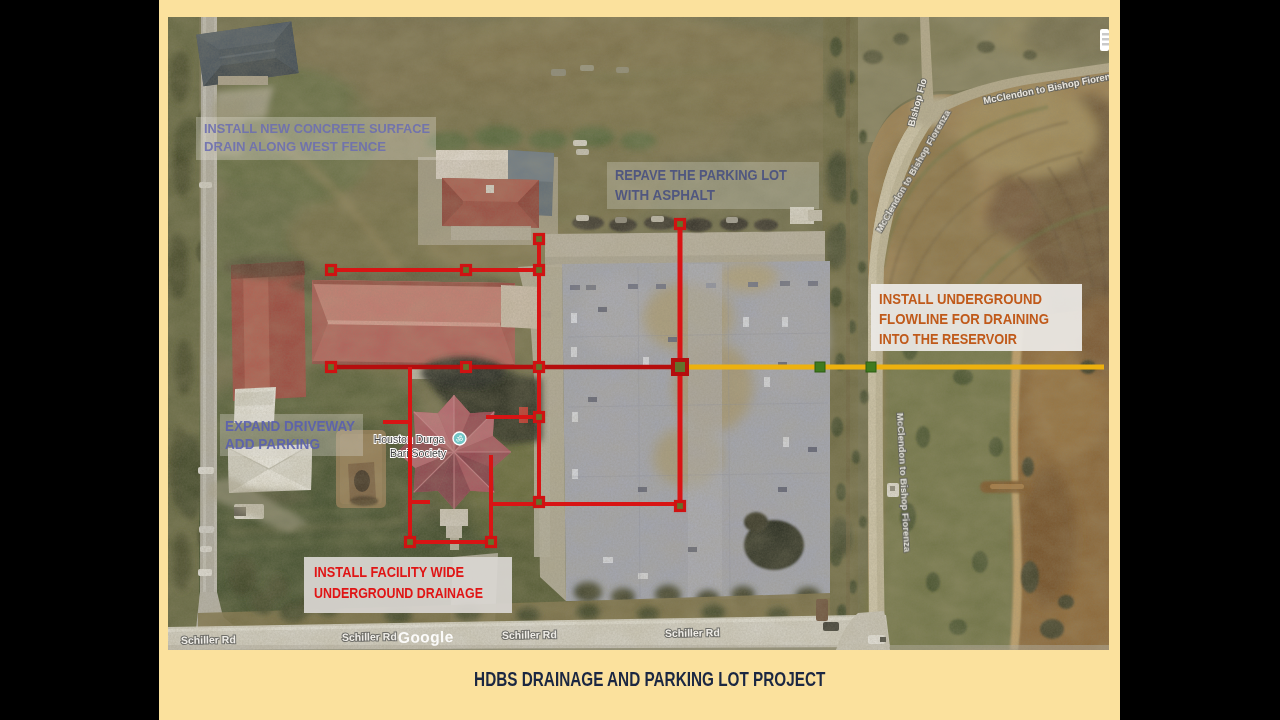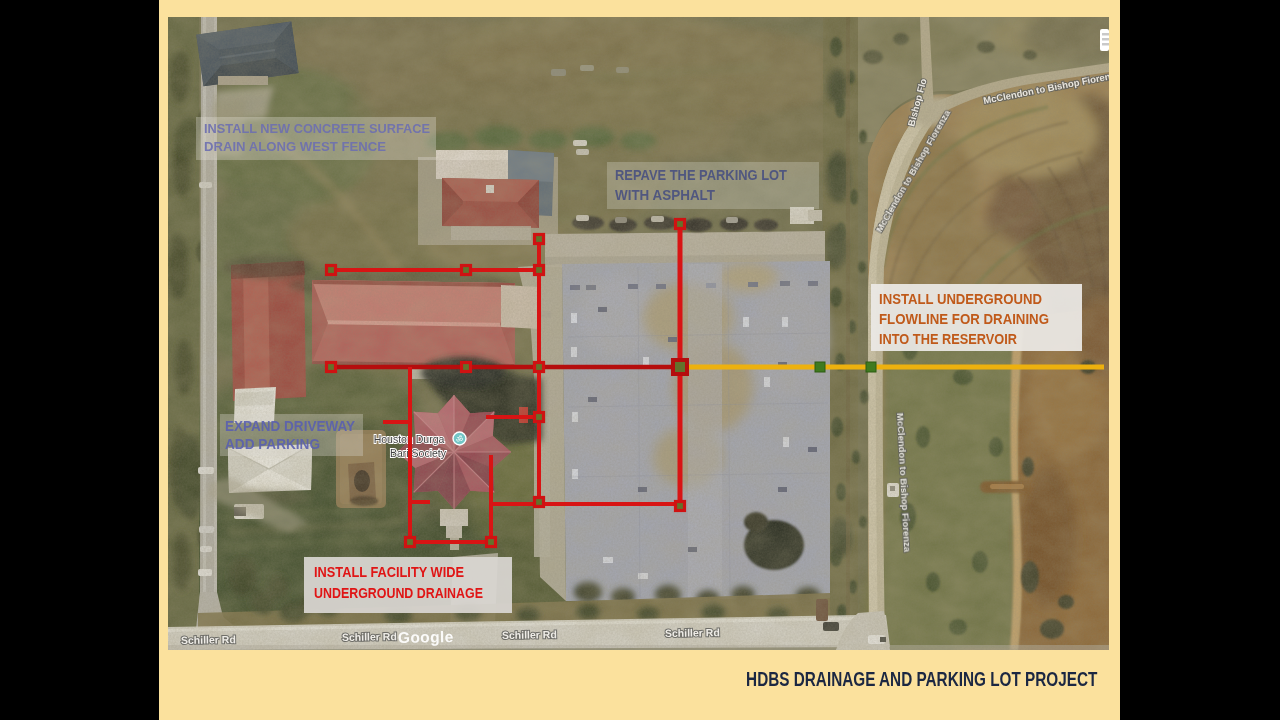--- a/index.html
+++ b/index.html
@@ -670,13 +670,13 @@
     <text x="57" y="432" font-family="'Liberation Sans',sans-serif" font-size="14" font-weight="bold" fill="#5a60b0" opacity="0.9" textLength="95" lengthAdjust="spacingAndGlyphs">ADD PARKING</text>
   </g>
 
   <g>
     <rect x="136" y="540" width="208" height="56" fill="#d9d6d2" opacity="0.93"></rect>
     <text x="146" y="560" font-family="'Liberation Sans',sans-serif" font-size="15.5" font-weight="bold" fill="#e01515" textLength="150" lengthAdjust="spacingAndGlyphs">INSTALL FACILITY WIDE</text>
     <text x="146" y="581" font-family="'Liberation Sans',sans-serif" font-size="15.5" font-weight="bold" fill="#e01515" textLength="169" lengthAdjust="spacingAndGlyphs">UNDERGROUND DRAINAGE</text>
   </g>
 </svg>
 
-<div class="abs" style="left:184px;top:668px;width:961px;text-align:right;"><span style="display:inline-block;transform:scaleX(0.785);transform-origin:50% 50%;font-size:19.5px;font-weight:bold;color:#1b2742;white-space:nowrap;">HDBS DRAINAGE AND PARKING LOT PROJECT</span></div>
+<div class="abs" style="left:169px;top:668px;width:961px;text-align:center;"><span style="display:inline-block;transform:scaleX(0.785);transform-origin:50% 50%;font-size:19.5px;font-weight:bold;color:#1b2742;white-space:nowrap;">HDBS DRAINAGE AND PARKING LOT PROJECT</span></div>
 
 </body></html>

